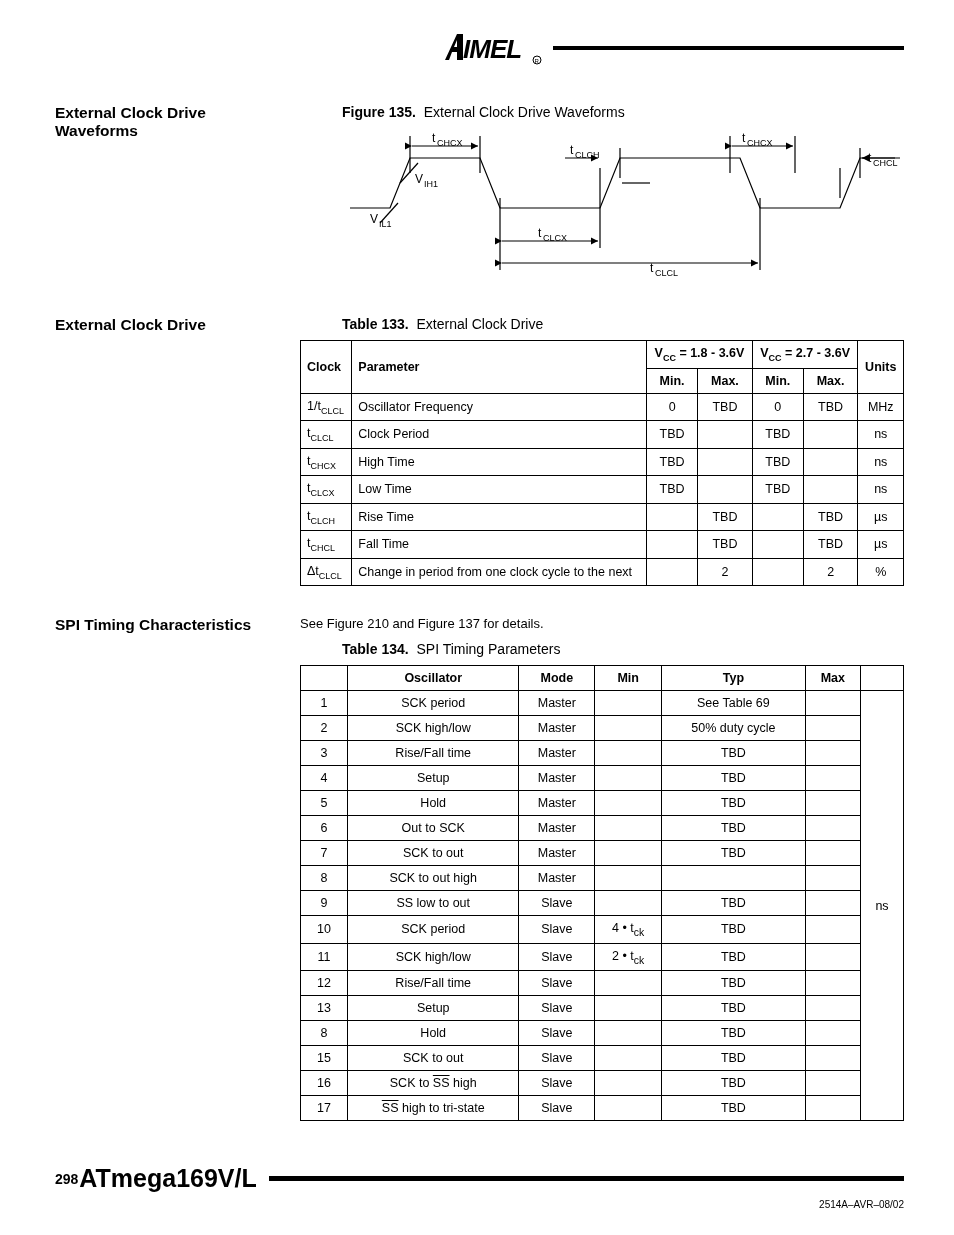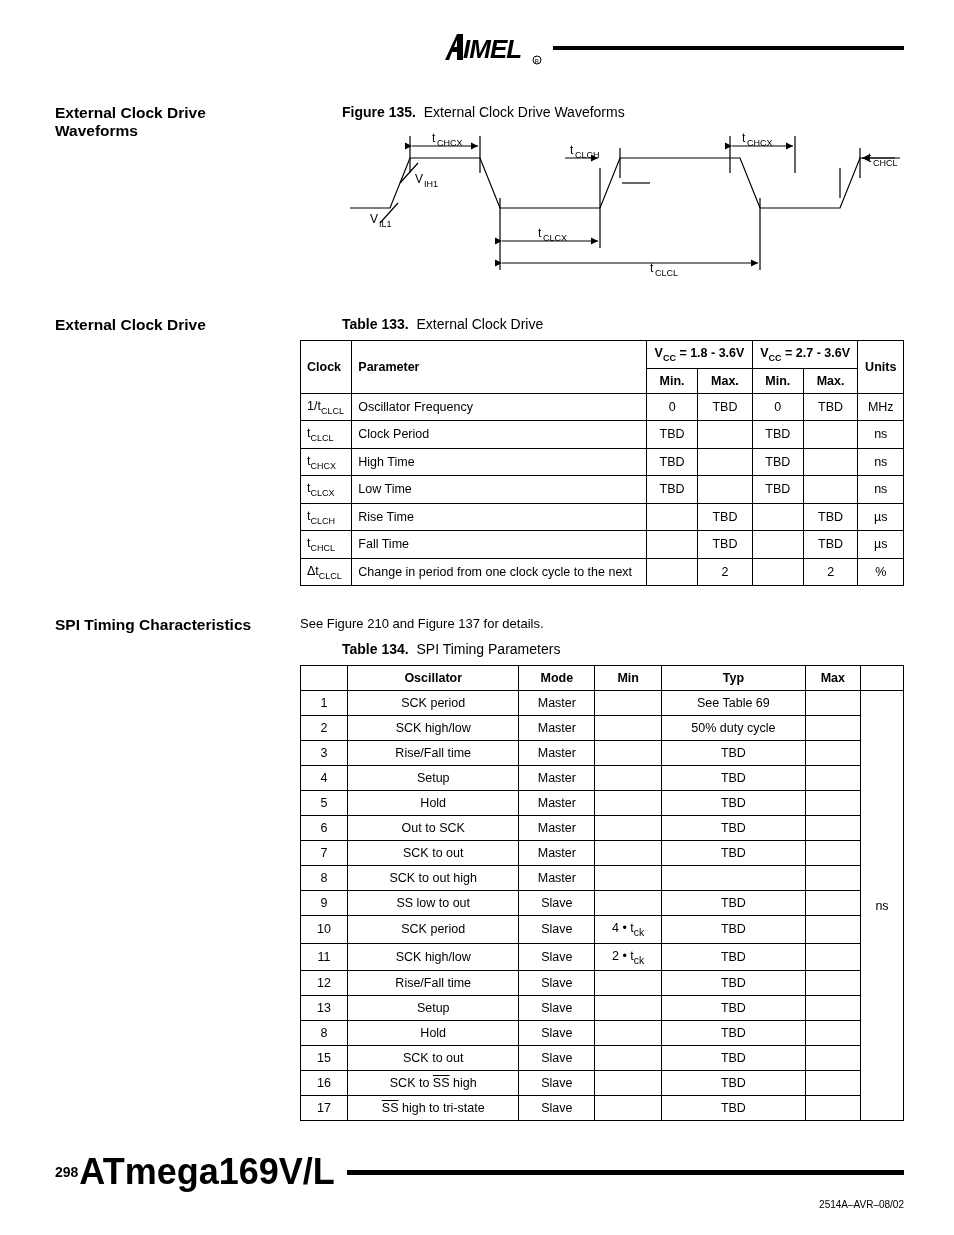--- a/index.html
+++ b/index.html
@@ -79,21 +79,21 @@
     display: flex;
     align-items: center;
   }
   .page-num {
     font-weight: bold;
     font-size: 14px;
     margin-right: 1px;
   }
   .doc-title {
     font-weight: bold;
-    font-size: 36px;
+    font-size: 25px;
     margin-right: 12px;
   }
   .footer-rule {
     flex: 1;
     height: 5px;
     background: #000;
   }
   .footer-id {
     text-align: right;
     font-size: 10px;

